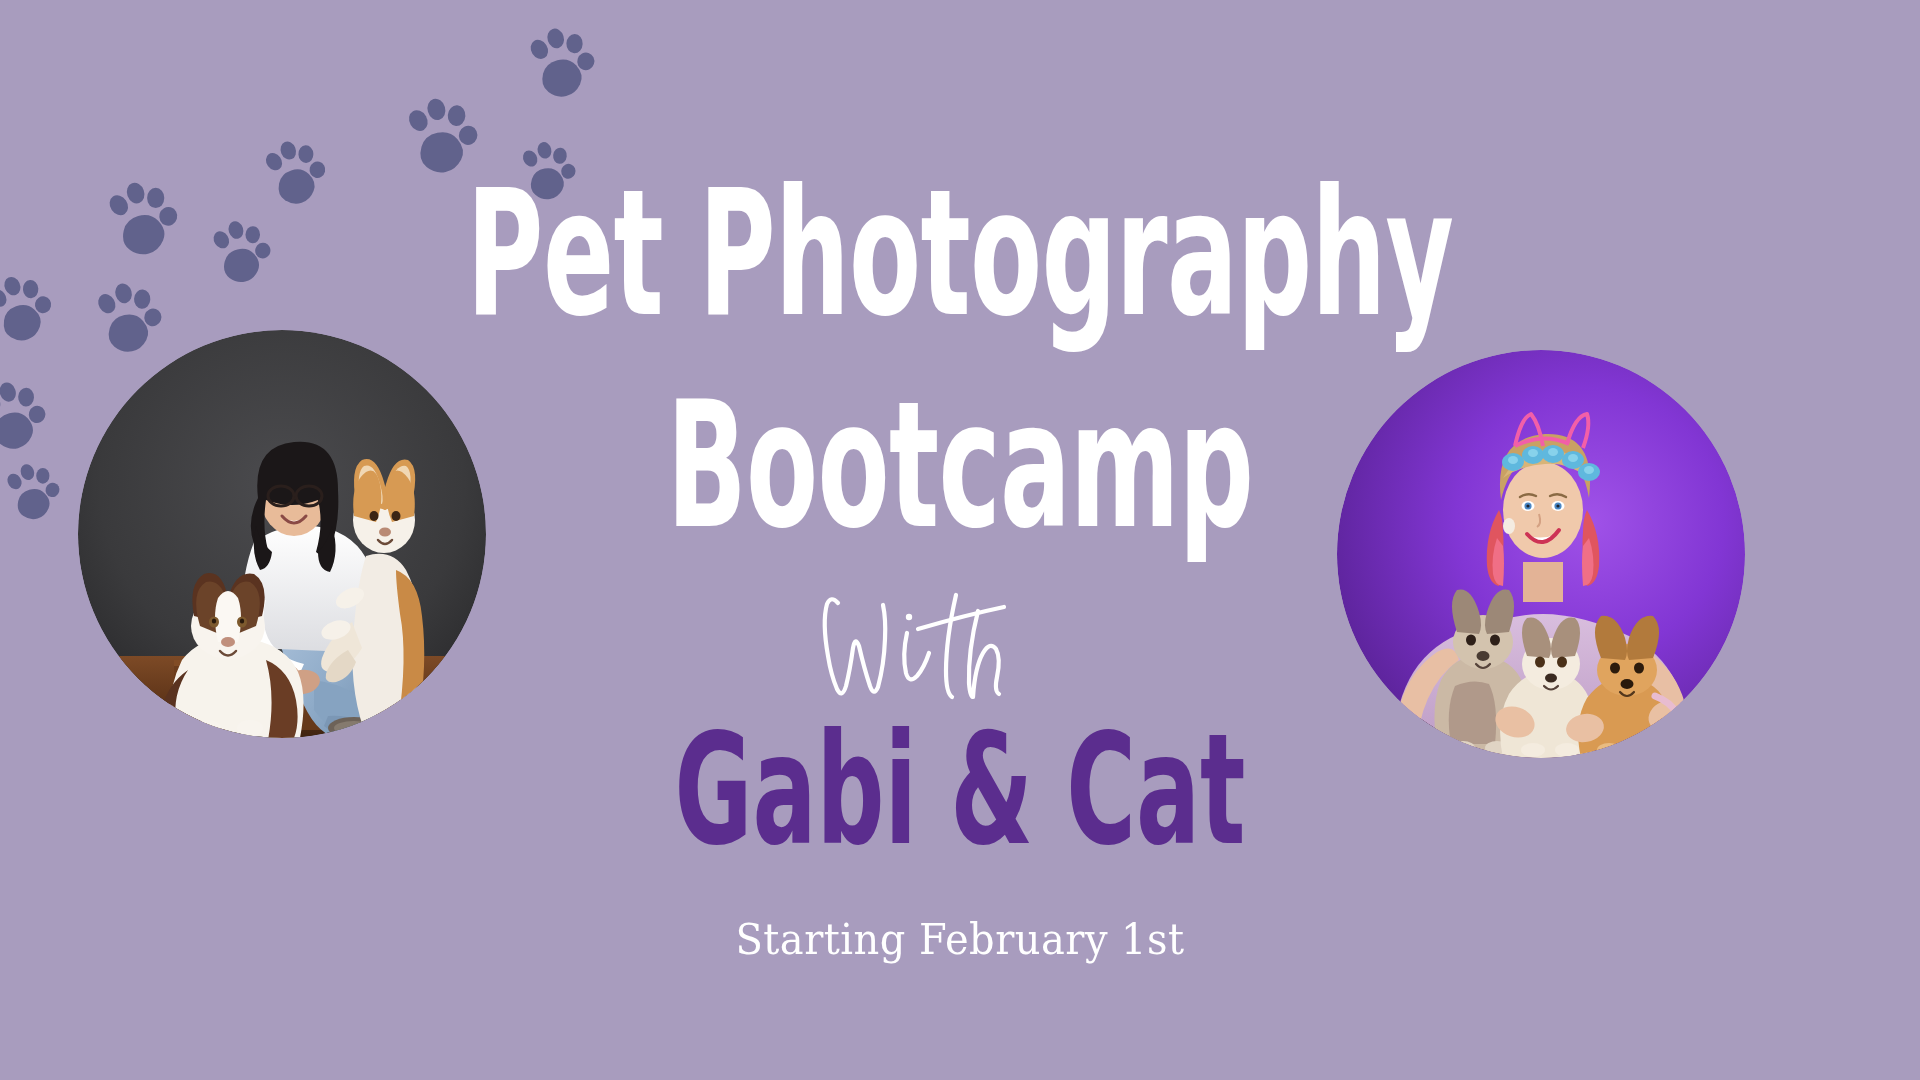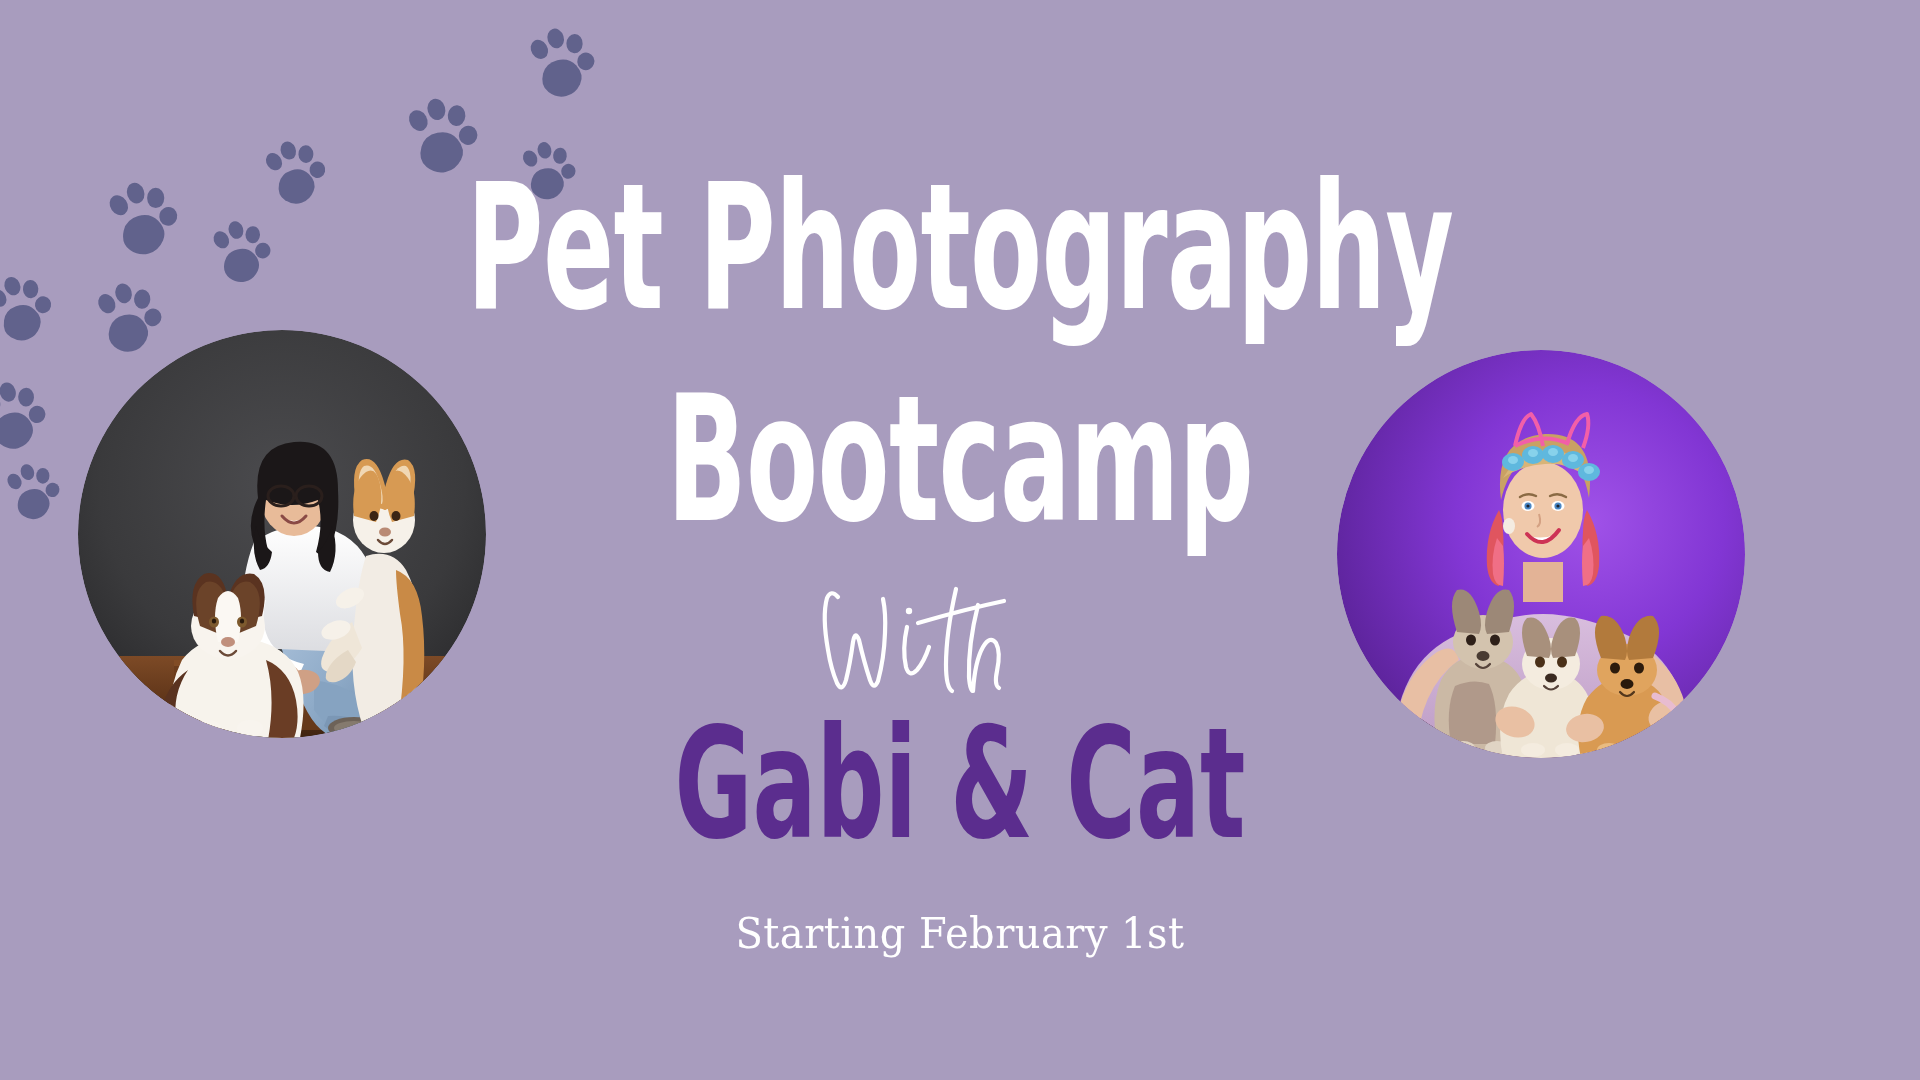--- a/index.html
+++ b/index.html
@@ -50,21 +50,21 @@
     top: 350px;
     width: 408px;
     height: 408px;
   }
   .photo-circle svg { display: block; width: 100%; height: 100%; }
 
   
   #text-block {
     position: absolute;
     left: 0;
-    top: 0;
+    top: 6px;
     width: 1920px;
     height: 912px;
     text-align: center;
   }
 
   .headline {
     position: absolute;
     width: 1920px;
     left: 0;
     color: #ffffff;

